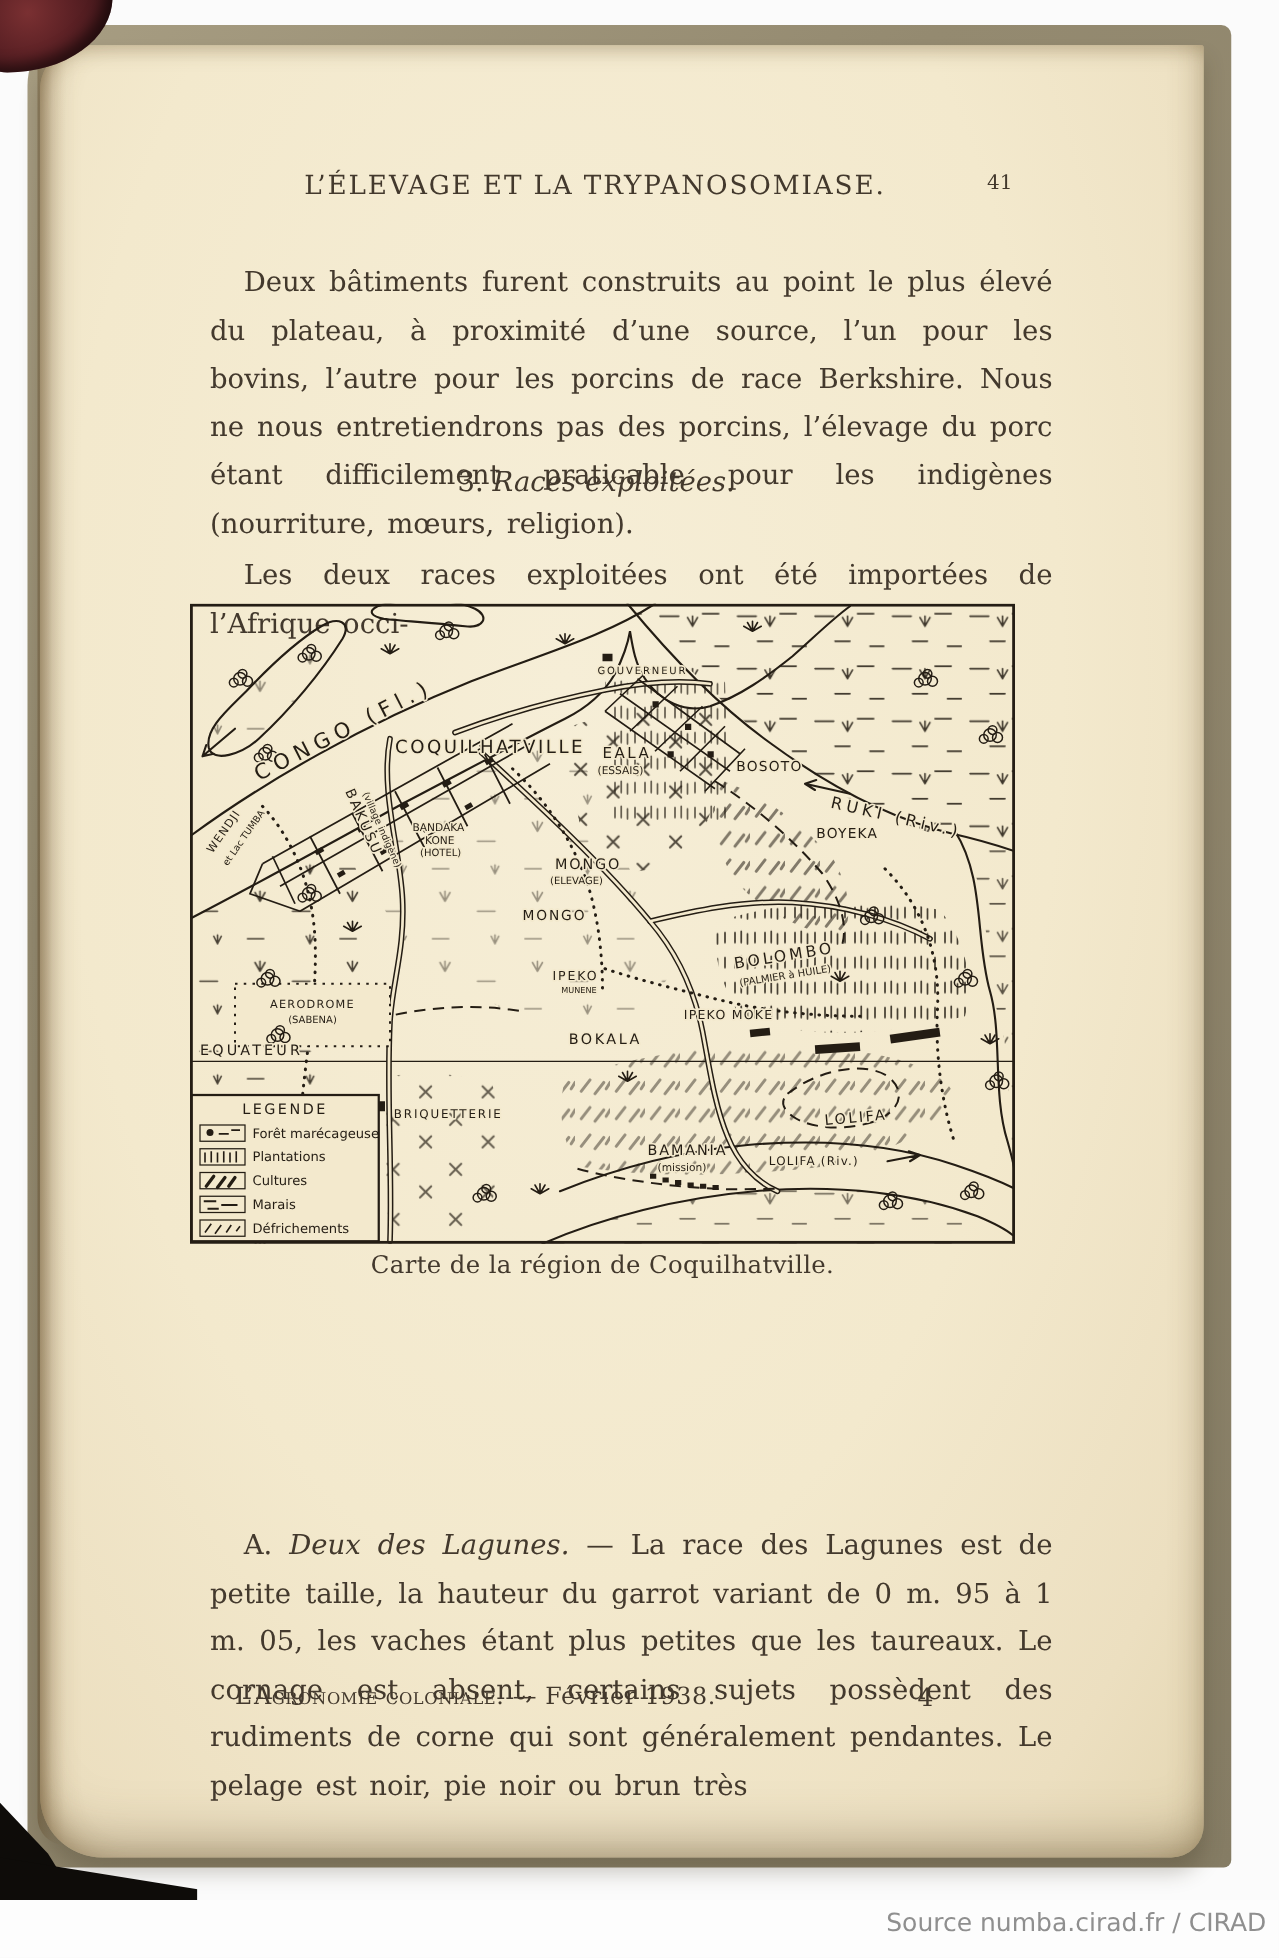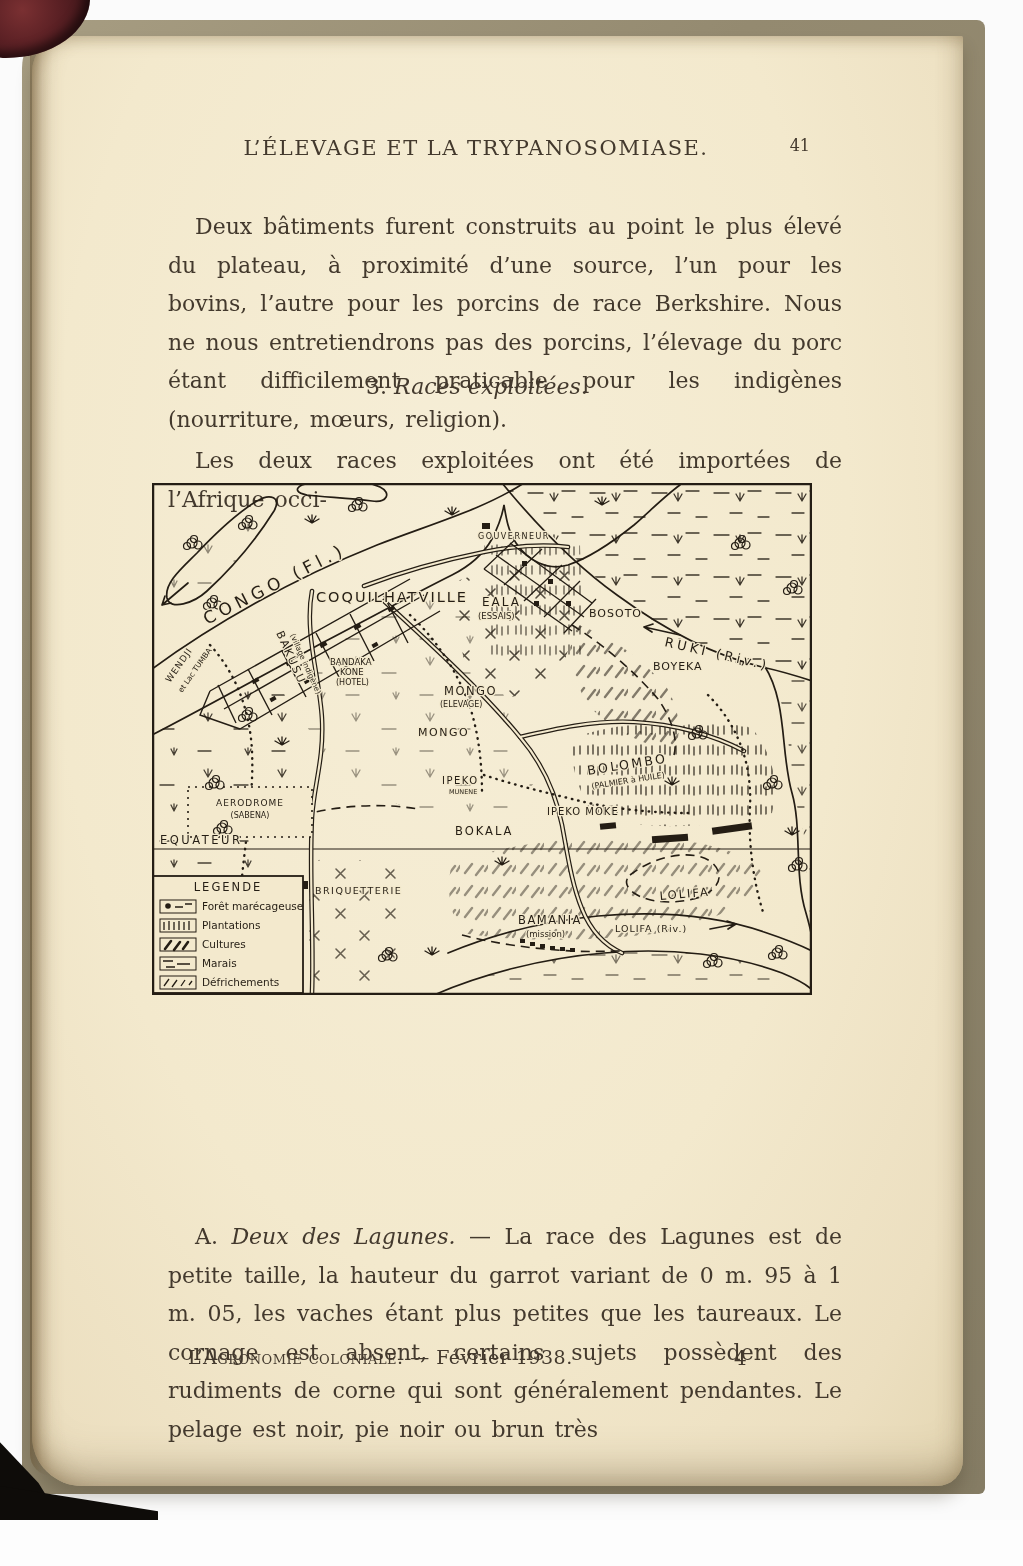--- a/index.html
+++ b/index.html
@@ -332,24 +332,26 @@
         <text x="508" y="417" font-size="11.5" letter-spacing="2" transform="rotate(-5 508 417)">LOLIFA</text>
         <text x="366" y="441" font-size="11.5" letter-spacing="1.5">BAMANIA</text>
         <text x="374" y="454" font-size="8.5">(mission)</text>
         <text x="463" y="449" font-size="9.5" letter-spacing="1">LOLIFA (Riv.)</text>
       </g>
 
       <rect x="1" y="1" width="658" height="510" fill="none" stroke="#241d14" stroke-width="2.5"></rect>
     </svg>
   </div>
 
+  <div class="map-caption ink">Carte de la région de Coquilhatville.</div>
 
 
   <p class="body-par indent ink p3"><span>A. </span><span class="it">Deux des Lagunes.</span><span> — La race des Lagunes est de petite taille, la hauteur du garrot variant de 0 m. 95 à 1 m. 05, les vaches étant plus petites que les taureaux. Le cornage est absent, certains sujets possèdent des rudiments de corne qui sont généralement pendantes. Le pelage est noir, pie noir ou brun très</span></p>
 
   <div class="footer-line ink">
     <span class="journal"><span>L’Agronomie coloniale.</span><span class="jdate"> — Février 1938.</span></span>
     <span class="sig">4</span>
   </div>
 
   <div class="bottom-bg"></div>
+  <div class="source-bar">Source numba.cirad.fr / CIRAD</div>
 
 </div>
 
 </body></html>

